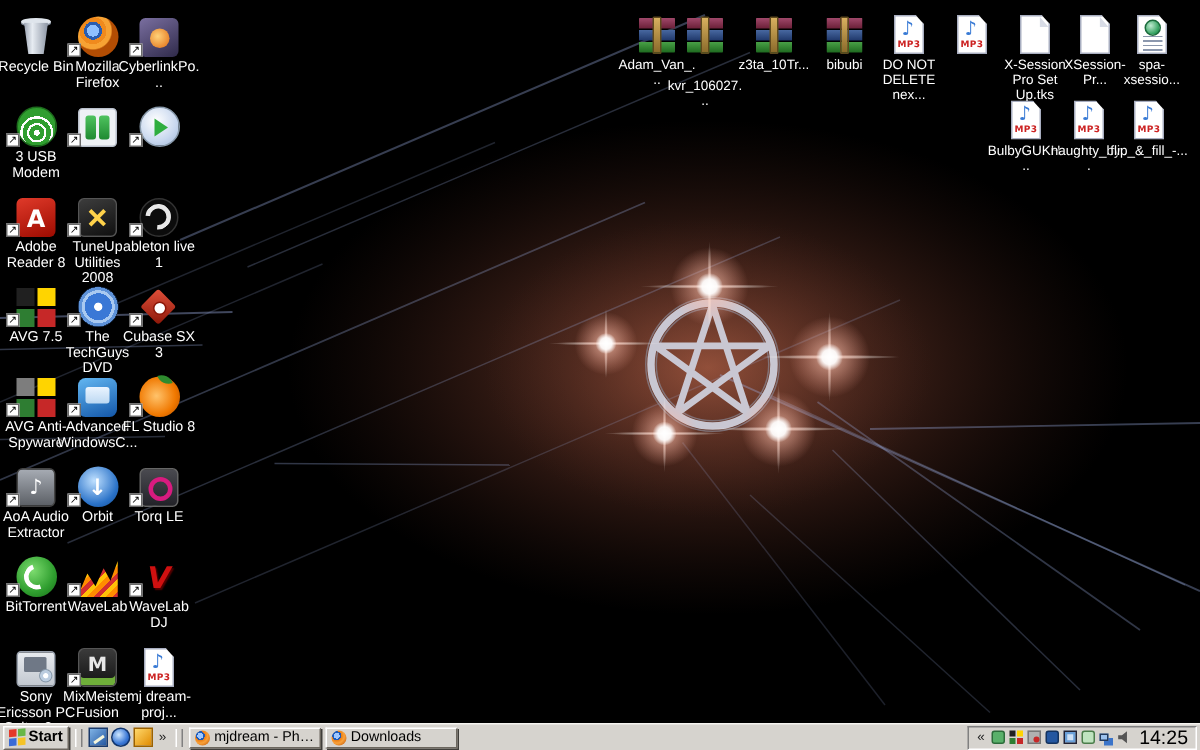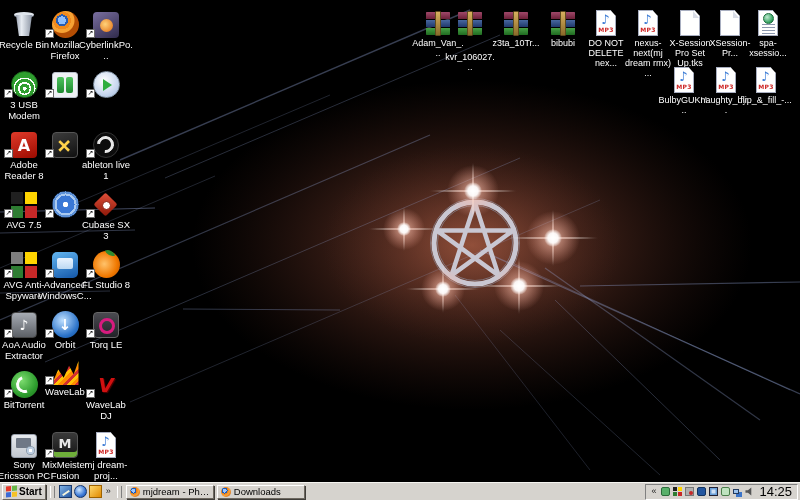--- a/index.html
+++ b/index.html
@@ -294,40 +294,42 @@
           <div class="ic i-adobe-reader"></div>
           <div class="shortcut-badge"></div>
         </div>
         <div class="dlabel">Adobe Reader 8</div>
       </div>
       <div class="dicon" style="left: 43px; top: 127px;">
         <div class="icwrap">
           <div class="ic i-tuneup"></div>
           <div class="shortcut-badge"></div>
         </div>
+        <div class="dlabel">TuneUp Utilities 2008</div>
       </div>
       <div class="dicon" style="left: 84px; top: 127px;">
         <div class="icwrap">
           <div class="ic i-ableton"></div>
           <div class="shortcut-badge"></div>
         </div>
         <div class="dlabel">ableton live 1</div>
       </div>
       <div class="dicon" style="left: 2px; top: 187px;">
         <div class="icwrap">
           <div class="ic i-avg"></div>
           <div class="shortcut-badge"></div>
         </div>
         <div class="dlabel">AVG 7.5</div>
       </div>
       <div class="dicon" style="left: 43px; top: 187px;">
         <div class="icwrap">
           <div class="ic i-dvd"></div>
           <div class="shortcut-badge"></div>
         </div>
+        <div class="dlabel">The TechGuys DVD</div>
       </div>
       <div class="dicon" style="left: 84px; top: 187px;">
         <div class="icwrap">
           <div class="ic i-cubase"></div>
           <div class="shortcut-badge"></div>
         </div>
         <div class="dlabel">Cubase SX 3</div>
       </div>
       <div class="dicon" style="left: 2px; top: 247px;">
         <div class="icwrap">
@@ -371,21 +373,21 @@
         </div>
         <div class="dlabel">Torq LE</div>
       </div>
       <div class="dicon" style="left: 2px; top: 367px;">
         <div class="icwrap">
           <div class="ic i-bittorrent"></div>
           <div class="shortcut-badge"></div>
         </div>
         <div class="dlabel">BitTorrent</div>
       </div>
-      <div class="dicon" style="left: 43px; top: 354px; align-items: center;">
+      <div class="dicon" style="left: 43px; top: 367px; align-items: center;">
         <div class="icwrap">
           <div class="ic i-wavelab"></div>
           <div class="shortcut-badge"></div>
         </div>
         <div class="dlabel">WaveLab</div>
       </div>
       <div class="dicon" style="left: 84px; top: 367px;">
         <div class="icwrap">
           <div class="ic i-virtual-dj"></div>
           <div class="shortcut-badge"></div>
@@ -440,21 +442,20 @@
       <div class="dicon-r" style="left: 578px; top: 5px;">
         <div class="icwrap">
           <div class="ic i-mp3"></div>
         </div>
         <div class="dlabel">DO NOT DELETE nex...</div>
       </div>
       <div class="dicon-r" style="left: 620px; top: 5px;">
         <div class="icwrap">
           <div class="ic i-mp3"></div>
         </div>
-        <div class="dlabel">nexus-next(mj dream rmx) ...</div>
       </div>
       <div class="dicon-r" style="left: 662px; top: 5px;">
         <div class="icwrap">
           <div class="ic i-blank-file"></div>
         </div>
         <div class="dlabel">X-Session Pro Set Up.tks</div>
       </div>
       <div class="dicon-r" style="left: 702px; top: 5px;">
         <div class="icwrap">
           <div class="ic i-blank-file"></div>

